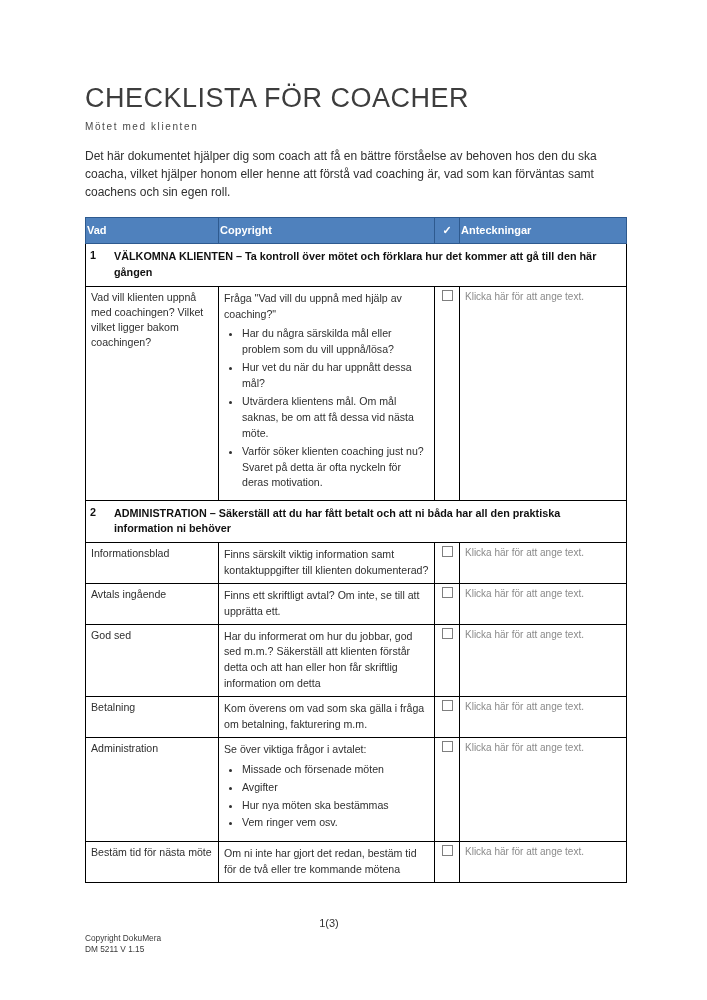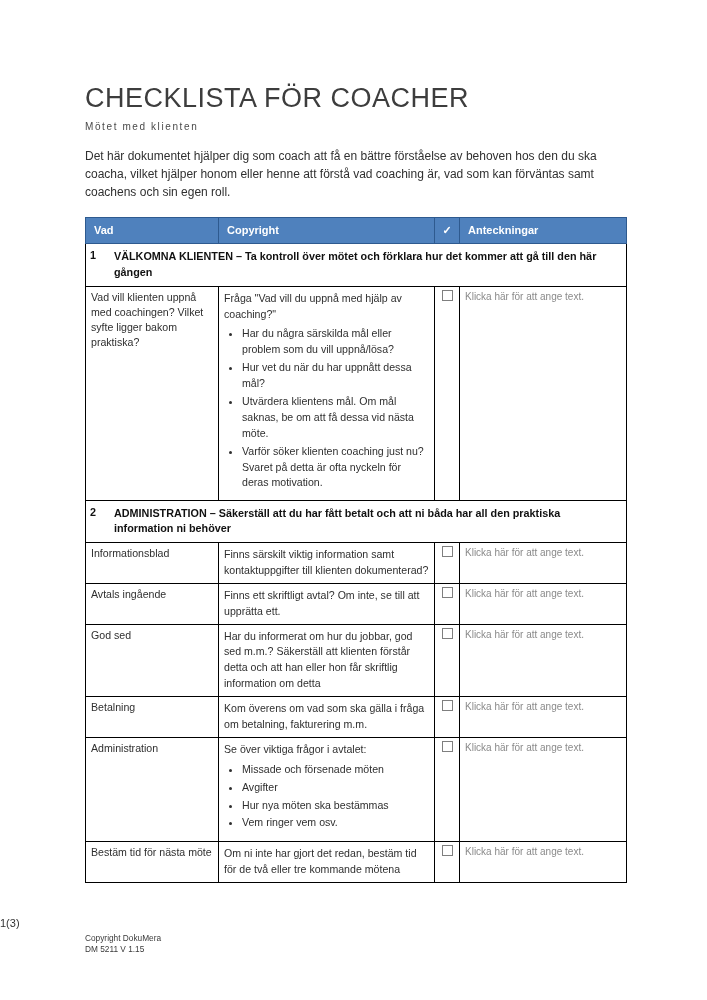--- a/index.html
+++ b/index.html
@@ -53,21 +53,21 @@
     border:1px solid #000;
     vertical-align:top;
     padding:3px 5px 4px 5px;
   }
   table.checklist thead th {
     background:var(--hdr);
     color:#fff;
     font-weight:700;
     text-align:left;
     font-size:11px;
-    padding:6px 8px;
+    padding:6px 1px;
     border:1px solid #2e5a8f;
   }
   table.checklist thead th.chk-h { text-align:center; padding:6px 2px; }
   tr.section-row td {
     font-weight:700;
     font-size:10.8px;
     padding:5px 4px 5px 4px;
     color:#111;
   }
   .sec-wrap { display:flex; }
@@ -88,21 +88,21 @@
     border:1.5px solid #7f7f7f;
     background:#fff;
     cursor:pointer;
   }
   td.ant-cell { color:#8a8a8a; font-size:10px; line-height:1.4; padding-top:4px; cursor:text; }
   .tall-row td.det-cell { height:214px; }
   .mid-row  td.det-cell { height:104px; }
   
   .page-number {
     position:absolute; left:0; right:0; top:917px;
-    text-align:left; font-size:11px; color:#333;
+    text-align:center; font-size:11px; color:#333;
   }
   .footer-block {
     position:absolute; left:85px; top:933px;
     font-size:8.3px; line-height:1.3; color:#3a3a3a;
   }
   :root { --red:#f0433a; --hdr:#4f81bd; }
 </style>
 </head>
 <body>
 
@@ -132,21 +132,21 @@
     <tbody>
         <tr class="section-row">
           <td colspan="4">
             <div class="sec-wrap">
               <span class="sec-num">1</span>
               <span class="sec-text">VÄLKOMNA KLIENTEN – Ta kontroll över mötet och förklara hur det kommer att gå till den här gången</span>
             </div>
           </td>
         </tr>
         <tr class="tall-row">
-          <td class="vad-cell">Vad vill klienten uppnå med coachingen? Vilket syfte ligger bakom praktiska?</td>
+          <td class="vad-cell">Vad vill klienten uppnå med coachingen? Vilket vilket ligger bakom coachingen?</td>
           <td class="det-cell">
             <div class="det-intro">Fråga "Vad vill du uppnå med hjälp av coaching?"</div>
             <ul>
               <li>Har du några särskilda mål eller problem som du vill uppnå/lösa?</li>
               <li>Hur vet du när du har uppnått dessa mål?</li>
               <li>Utvärdera klientens mål. Om mål saknas, be om att få dessa vid nästa möte.</li>
               <li>Varför söker klienten coaching just nu? Svaret på detta är ofta nyckeln för deras motivation.</li>
             </ul>
           </td>
           <td class="chk-cell"><span class="checkbox"></span></td>

